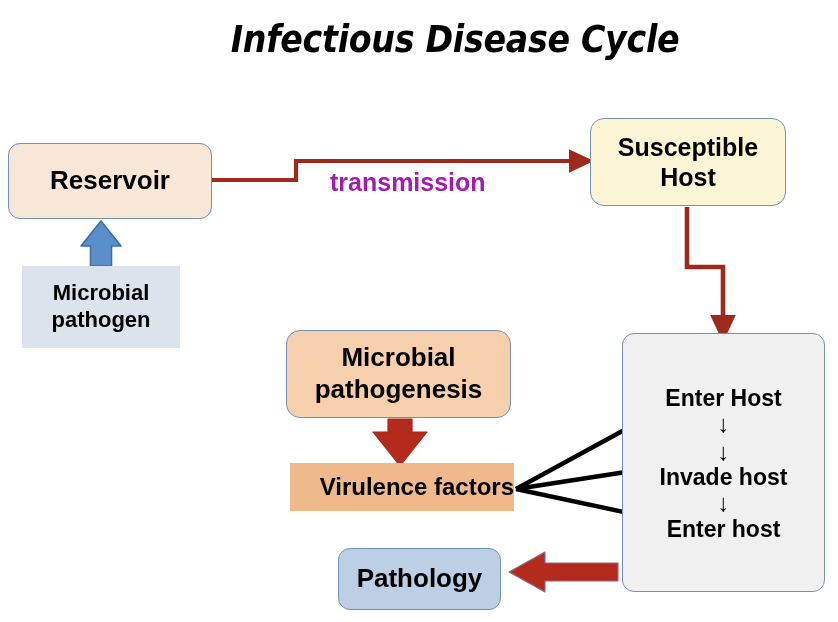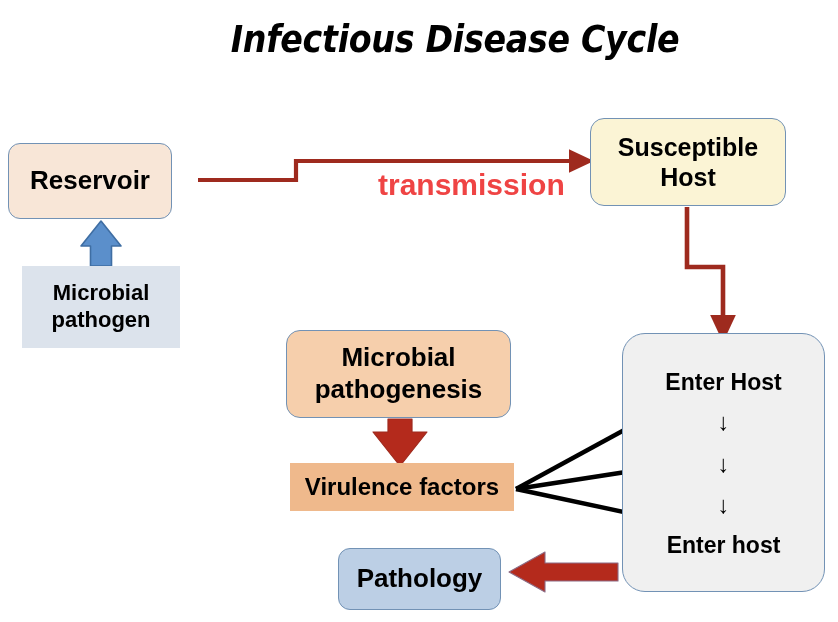--- a/index.html
+++ b/index.html
@@ -38,21 +38,21 @@
     justify-content:center;
     text-align:center;
     color:#000000;
     font-weight:bold;
     line-height:1.22;
   }
   .rounded{border-radius:12px;border:1.4px solid #7292B5;}
   .plain{border:none;}
 
   #reservoir{
-    left:8px; top:143px; width:164px; height:76px;
+    left:8px; top:143px; width:204px; height:76px;
     background:#F8E6D7;
     font-size:26px;
   }
   #susceptible-host{
     left:590px; top:118px; width:196px; height:88px;
     background:#FBF4D5;
     font-size:25px;
     border-radius:14px;
   }
   #microbial-pathogen{
@@ -63,40 +63,41 @@
   #microbial-pathogenesis{
     left:286px; top:330px; width:225px; height:88px;
     background:#F6CFAC;
     font-size:26px;
     border-radius:14px;
   }
   #virulence-factors{
     left:290px; top:463px; width:224px; height:48px;
     background:#EFB98C;
     font-size:24px;
+    justify-content:flex-end;
   }
   #pathology{
     left:338px; top:548px; width:163px; height:62px;
     background:#BCCFE5;
     font-size:26px;
     border-radius:12px;
   }
 
   
   #infection-steps{
     left:622px; top:333px; width:203px; height:259px;
     background:#F0F0F0;
-    border-radius:23px;
+    border-radius:12px;
     border:1.4px solid #7292B5;
     box-sizing:border-box;
     display:flex;
     flex-direction:column;
     align-items:center;
     justify-content:center;
-    gap:14px;
+    gap:0px;
     padding-top:2px;
   }
   #infection-steps .step{
     font-size:23px;
     font-weight:bold;
     color:#000;
     line-height:1.05;
     text-align:center;
     white-space:nowrap;
   }
@@ -104,25 +105,24 @@
     font-size:24px;
     line-height:1.15;
     color:#000;
     text-align:center;
     font-weight:normal;
   }
 
   
   #transmission-label{
     left:330px; top:168px;
-    font-size:30px;
-    font-weight:bold;
-    color:#ef4444;
+    font-size:25px;
+    font-weight:bold;
+    color:#a21caf;
     white-space:nowrap;
-    margin-left:48px;
   }
 
   
   #connectors{
     left:0; top:0; width:838px; height:622px;
     pointer-events:none;
   }
 </style>
 </head>
 <body>
@@ -198,19 +198,20 @@
   </div>
 
   <div class="abs node rounded" id="pathology">
     <span>Pathology</span>
   </div>
 
   <div class="abs" id="infection-steps">
     <div class="step">Enter Host</div>
     <div class="stepdown">↓</div>
     <div class="stepdown">↓</div>
+    <div class="step">Invade host</div>
     <div class="stepdown">↓</div>
     <div class="step">Enter host</div>
   </div>
 
   <div class="abs" id="transmission-label">transmission</div>
 
 </div>
 
 </body></html>

